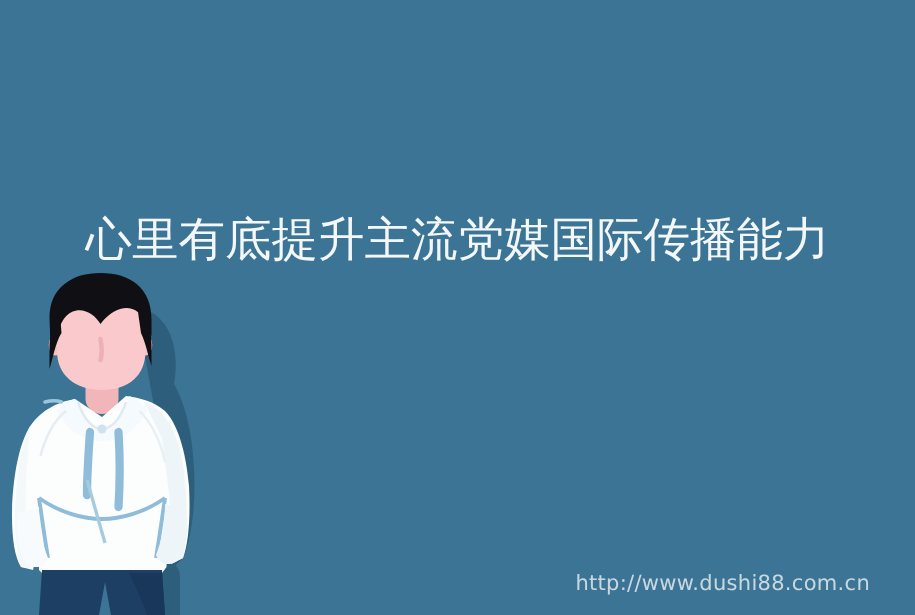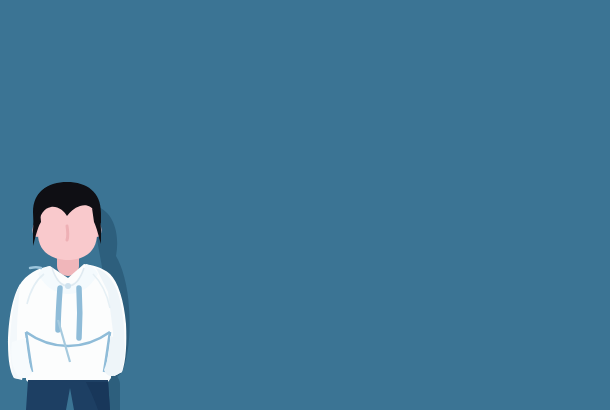--- a/index.html
+++ b/index.html
@@ -128,15 +128,17 @@
                C28 180 26 168 26 156 Z" fill="#f7fbfd"></path>
       <path d="M124 158 C126 172 124 184 118 192 C112 196 106 194 104 188
                C108 178 110 166 110 154 Z" fill="#eef5f9"></path>
 
       <path d="M28 198 L108 198 L110 228 L74 228 L70 206 L66 228 L26 228 Z" fill="#1d3f63"></path>
       <path d="M70 200 L72 228" stroke="#163css" stroke-width="0" fill="none"></path>
       <path d="M86 200 C92 212 96 222 98 228 L110 228 L108 200 Z" fill="#18375a"></path>
     </svg>
   </div>
 
+  <div id="headline">心里有底提升主流党媒国际传播能力</div>
 
+  <div id="watermark">http://www.dushi88.com.cn</div>
 
 </div>
 
 </body></html>

